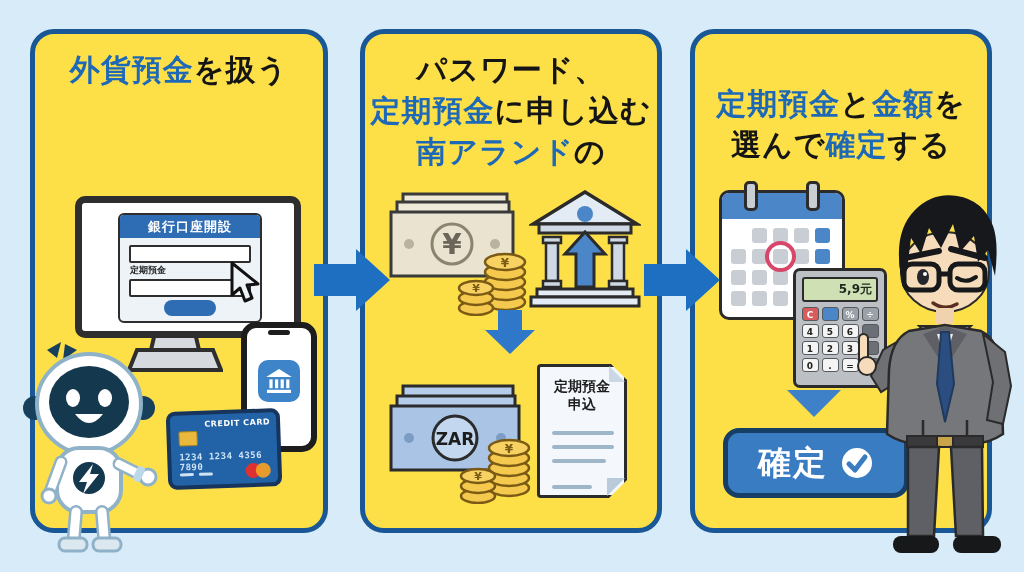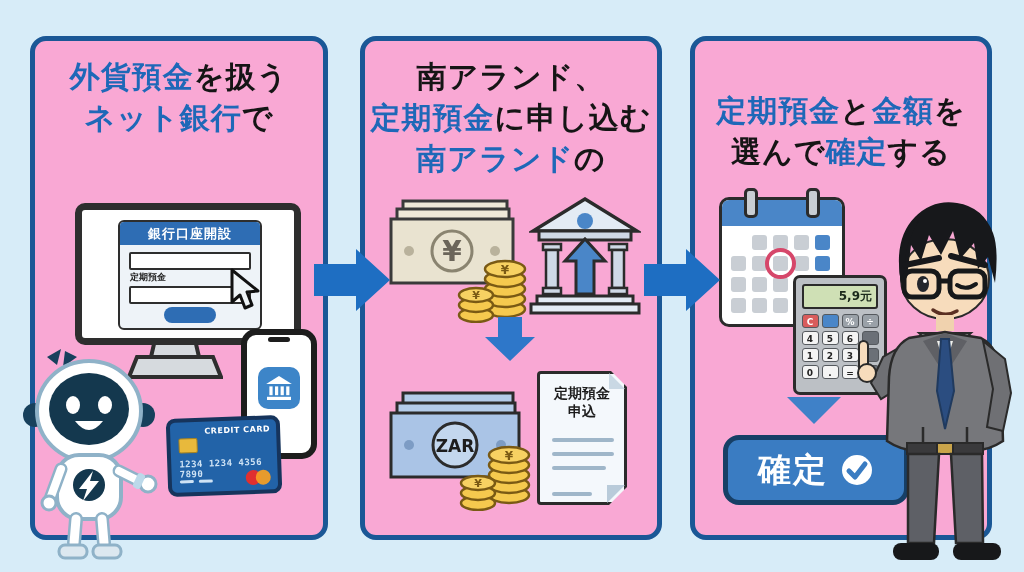--- a/index.html
+++ b/index.html
@@ -1,18 +1,18 @@
 <!DOCTYPE html>
 <html><head>
 <meta charset="utf-8">
 <style>
   html,body{margin:0;padding:0;}
   .canvas{position:relative;width:1024px;height:572px;background:#d7ecf8;overflow:hidden;
           font-family:"DejaVu Sans",sans-serif;}
-  .panel{position:absolute;top:36px;height:494px;background:#f9a8d4;border:5px solid #1a5796;border-radius:16px;}
+  .panel{position:absolute;top:29px;height:494px;background:#fde047;border:5px solid #1a5796;border-radius:24px;}
   .p1{left:30px;width:288px;}
   .p2{left:360px;width:292px;}
   .p3{left:690px;width:292px;}
 
   .title{margin:0;padding-top:16px;text-align:center;font-size:30px;font-weight:900;
          color:#151515;line-height:1.36;letter-spacing:1px;}
   .title .ln{display:block;white-space:nowrap;}
   .title .blue{color:#1e68b8;}
   .p3 .title{padding-top:50px;}
 
@@ -107,21 +107,20 @@
   .businessman{position:absolute;left:150px;top:150px;width:185px;height:390px;z-index:6;}
 </style>
 </head>
 <body>
 
 <div class="canvas">
 
   <section class="panel p1">
     <h2 class="title">
       <span class="ln"><span class="blue">外貨預金</span><span>を扱う</span></span>
-      <span class="ln"><span class="blue">ネット銀行</span><span>で</span></span>
     </h2>
 
     <svg class="stand" viewBox="0 0 96 50">
       <polygon points="30,0 66,0 72,26 24,26" fill="#d6dade" stroke="#2e2e2e" stroke-width="4"></polygon>
       <polygon points="10,26 86,26 94,46 2,46" fill="#d6dade" stroke="#2e2e2e" stroke-width="4"></polygon>
     </svg>
 
     <div class="monitor">
       <div class="form-card">
         <div class="form-header">銀行口座開設</div>
@@ -185,21 +184,21 @@
       <line x1="57" y1="170" x2="55" y2="194" stroke="#ffffff" stroke-width="9" stroke-linecap="round"></line>
       <line x1="83" y1="170" x2="85" y2="194" stroke="#8fb2c8" stroke-width="14" stroke-linecap="round"></line>
       <line x1="83" y1="170" x2="85" y2="194" stroke="#ffffff" stroke-width="9" stroke-linecap="round"></line>
       <rect x="40" y="196" width="28" height="13" rx="6" fill="#dce8f0" stroke="#8fb2c8" stroke-width="3"></rect>
       <rect x="74" y="196" width="28" height="13" rx="6" fill="#dce8f0" stroke="#8fb2c8" stroke-width="3"></rect>
     </svg>
   </section>
 
   <section class="panel p2">
     <h2 class="title">
-      <span class="ln"><span>南アランド、</span></span>
+      <span class="ln"><span>パスワード、</span></span>
       <span class="ln"><span class="blue">定期預金</span><span>に申し込む</span></span>
       <span class="ln"><span class="blue">南アランド</span><span>の</span></span>
     </h2>
 
     <svg class="yen-bills" viewBox="0 0 126 88">
       <rect x="14" y="2" width="104" height="60" fill="#efe9d8" stroke="#3a3a3a" stroke-width="3"></rect>
       <rect x="8" y="10" width="112" height="60" fill="#efe9d8" stroke="#3a3a3a" stroke-width="3"></rect>
       <rect x="2" y="20" width="122" height="64" fill="#e9e3d0" stroke="#3a3a3a" stroke-width="3"></rect>
       <circle cx="63" cy="52" r="20" fill="none" stroke="#8a8470" stroke-width="3"></circle>
       <text x="63" y="62" text-anchor="middle" font-size="28" font-weight="bold" fill="#6b655a">¥</text>

